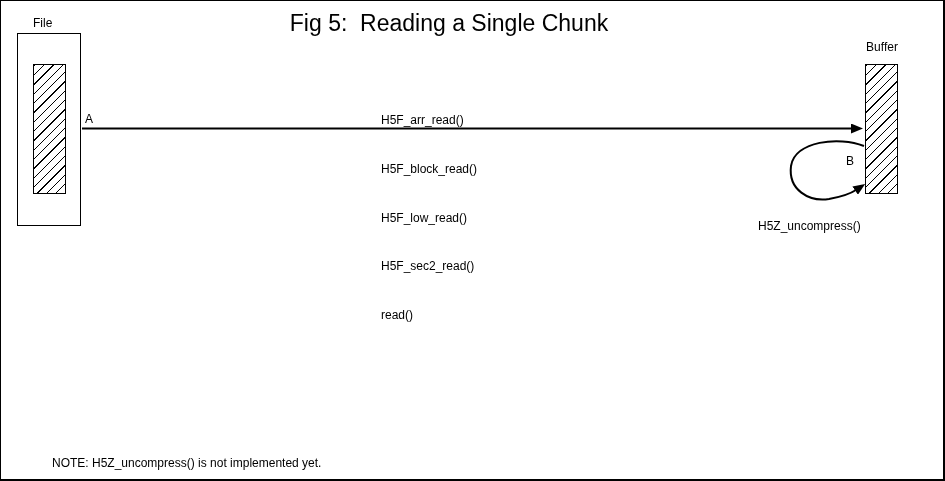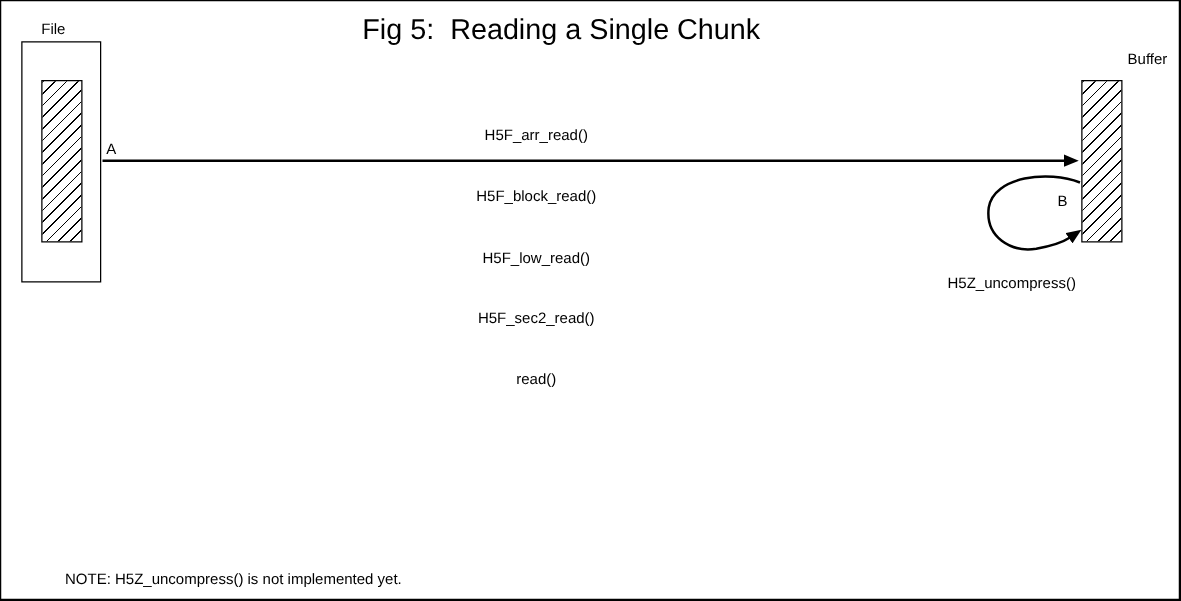--- a/index.html
+++ b/index.html
@@ -38,25 +38,25 @@
     background-color: #ffffff;
     background-image: repeating-linear-gradient(
       135deg,
       #000000 0px, #000000 1px,
       transparent 1px, transparent 6.6px
     );
   }
   .file-inner { left: 32px; top: 63px; width: 33px; height: 130px; }
   .buffer-rect { left: 864px; top: 63px; width: 33px; height: 130px; }
   .file-caption { left: 32px; top: 15px; width: 64px; text-align: left; }
-  .buffer-caption { left: 881px; top: 39px; transform: translateX(-50%); margin-left: 36px; }
+  .buffer-caption { left: 881px; top: 39px; transform: translateX(-50%); }
   .call-stack {
-    left: 428px; top: 67px;
+    left: 428px; top: 79px;
     transform: translateX(-50%);
-    text-align: center;
+    text-align: left;
     font-size: 12px;
     line-height: 16.2px;
     white-space: pre;
   }
   .label-a { left: 84px; top: 111px; }
   .label-b { left: 845px; top: 153px; }
   .label-uncompress { left: 757px; top: 218px; }
   .note { left: 8px; top: 455px; margin-left: 43px; }
   svg.overlay {
     position: absolute;

